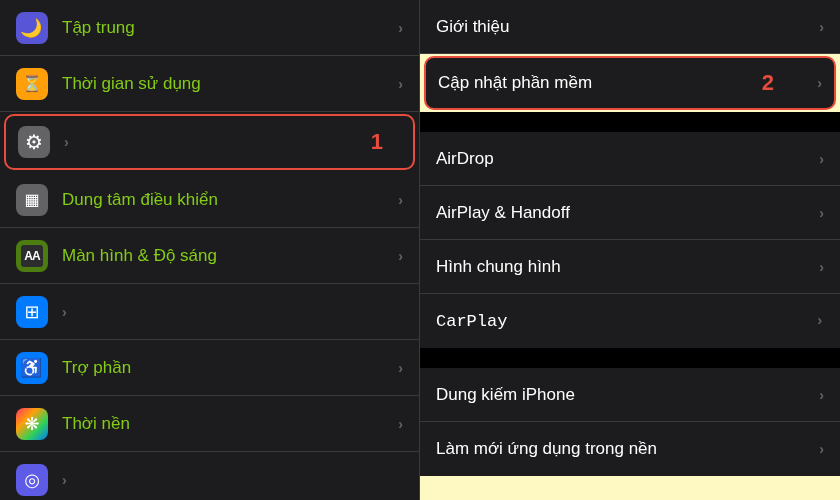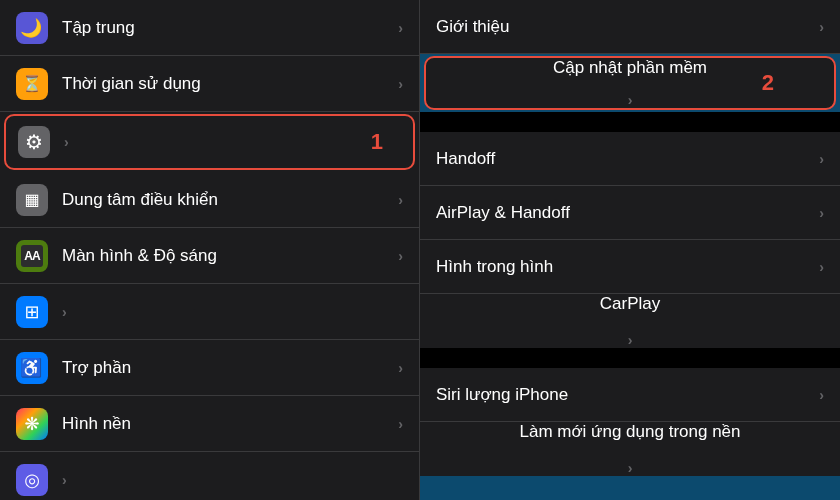--- a/index.html
+++ b/index.html
@@ -65,33 +65,33 @@
 
     .icon-purple { background: #5856d6; }
     .icon-yellow { background: #ff9f0a; }
     .icon-gray { background: #636366; }
     .icon-dark { background: #2c2c2e; border: 5px solid #4d7c0f; }
     .icon-blue { background: #007aff; }
 
     .item-label {
       flex: 1;
       font-size: 17px;
-      color: #ffffff;
+      color: #84cc16;
       font-weight: 400;
     }
 
     .chevron {
       color: #636366;
       font-size: 14px;
       font-weight: 600;
     }
 
     
     .panel-right {
-      background: #0c4a6e;
+      background: #fef9c3;
     }
 
     .right-group {
       margin-bottom: 0;
     }
 
     .group-separator {
       height: 20px;
       background: #000;
     }
@@ -102,21 +102,20 @@
       padding: 0 16px;
       height: 54px;
       border-bottom: 1px solid #3a3a3c;
       cursor: pointer;
       position: relative;
       background: #1c1c1e;
     }
 
     .settings-item-right:last-child {
       border-bottom: none;
-      flex-direction: column;
     }
 
     .settings-item-right.highlighted-right {
       border: 2.5px solid #e74c3c;
       border-radius: 10px;
       margin: 2px 4px;
       padding: 0 12px;
     }
 
     .right-label {
@@ -188,21 +187,21 @@
     </li>
 
     <li class="settings-item">
       <div class="item-icon icon-blue" style="font-size:18px; color:#fff;">♿</div>
       <span class="item-label">Trợ phần</span>
       <span class="chevron">›</span>
     </li>
 
     <li class="settings-item">
       <div class="item-icon" style="background: linear-gradient(135deg, #ff375f, #ff9f0a, #30d158, #007aff); font-size:18px; color:#fff;">❋</div>
-      <span class="item-label">Hình nền</span>
+      <span class="item-label">Thời nền</span>
       <span class="chevron">›</span>
     </li>
 
     <li class="settings-item">
       <div class="item-icon" style="background: #5e5ce6; font-size:18px; color:#fff;">◎</div>
       <span class="chevron">›</span>
     </li>
 
   </ul>
 </div>
@@ -218,42 +217,42 @@
       <span class="right-label">Cập nhật phần mềm</span>
       <span class="red-number">2</span>
       <span class="chevron">›</span>
     </div>
   </div>
 
   <div class="group-separator"></div>
 
   <div class="right-group">
     <div class="settings-item-right">
-      <span class="right-label">Handoff</span>
+      <span class="right-label">AirDrop</span>
       <span class="chevron">›</span>
     </div>
     <div class="settings-item-right">
       <span class="right-label">AirPlay &amp; Handoff</span>
       <span class="chevron">›</span>
     </div>
     <div class="settings-item-right">
-      <span class="right-label">Hình trong hình</span>
-      <span class="chevron">›</span>
-    </div>
-    <div class="settings-item-right" style="border-bottom: none;">
+      <span class="right-label">Hình chung hình</span>
+      <span class="chevron">›</span>
+    </div>
+    <div class="settings-item-right" style="border-bottom: none; font-family: Liberation Mono, monospace;">
       <span class="right-label">CarPlay</span>
       <span class="chevron">›</span>
     </div>
   </div>
 
   <div class="group-separator"></div>
 
   <div class="right-group">
     <div class="settings-item-right">
-      <span class="right-label">Siri lượng iPhone</span>
+      <span class="right-label">Dung kiếm iPhone</span>
       <span class="chevron">›</span>
     </div>
     <div class="settings-item-right" style="border-bottom: none; justify-content: center;">
       <span class="right-label">Làm mới ứng dụng trong nền</span>
       <span class="chevron">›</span>
     </div>
   </div>
 
 </div>
 

